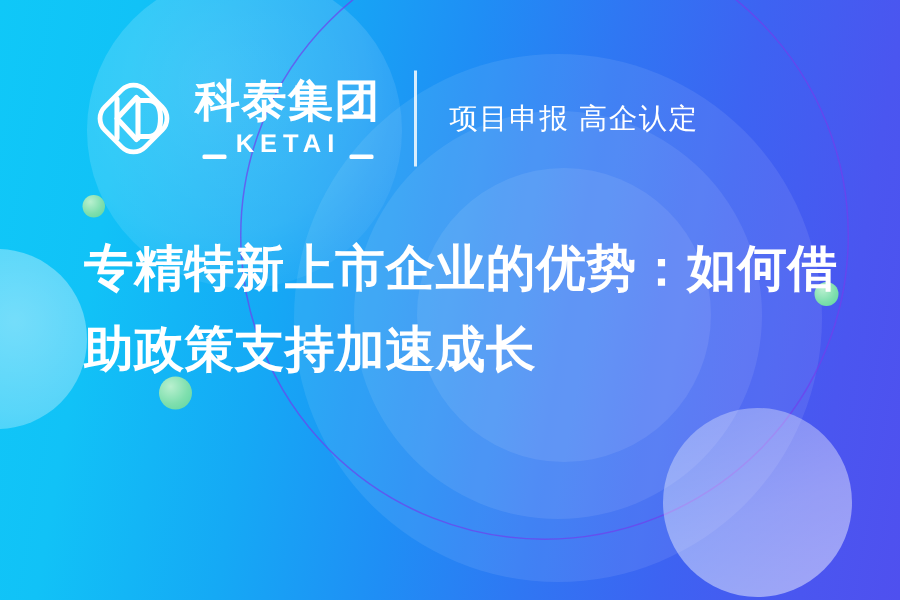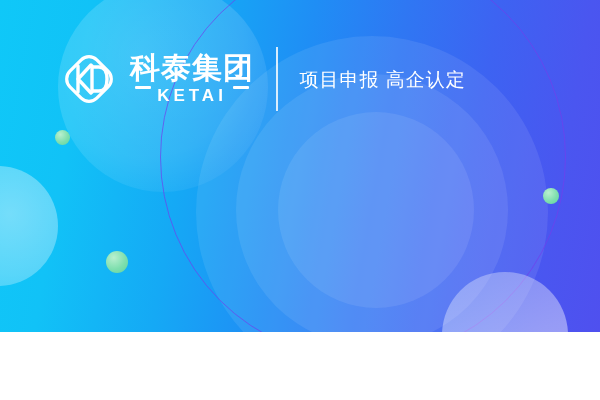--- a/index.html
+++ b/index.html
@@ -8,21 +8,21 @@
     padding: 0;
     background: #ffffff;
   }
   body {
     font-family: "Liberation Sans", "DejaVu Sans", sans-serif;
   }
 
   .banner {
     position: relative;
     width: 600px;
-    height: 332px;
+    height: 400px;
     overflow: hidden;
     background: linear-gradient(100deg,
         #0fc8f8 0%,
         #11c2f7 14%,
         #15a9f5 32%,
         #1f8ef5 48%,
         #2f77f3 62%,
         #3d63f2 76%,
         #4a56f0 90%,
         #4f50ef 100%);
@@ -151,21 +151,21 @@
   .logo-cn {
     font-size: 30px;
     line-height: 1.04;
     font-weight: bold;
     color: #ffffff;
     letter-spacing: 1px;
     white-space: nowrap;
   }
   .logo-en-row {
     display: flex;
-    align-items: flex-start;
+    align-items: flex-end;
     gap: 6px;
     margin-top: 2px;
   }
   .logo-en-row .rule {
     width: 16px;
     height: 3px;
     background: #ffffff;
     border-radius: 1px;
   }
   .logo-en {
@@ -266,14 +266,18 @@
     </div>
 
     <div class="divider"></div>
 
     <div class="tagline">
       <div class="tag-sub">项目申报 高企认定</div>
     </div>
 
   </div>
 
+  <div class="title-block">
+    <div class="title-line">专精特新上市企业的优势：如何借</div>
+    <div class="title-line">助政策支持加速成长</div>
+  </div>
 
 </div>
 
 </body></html>

